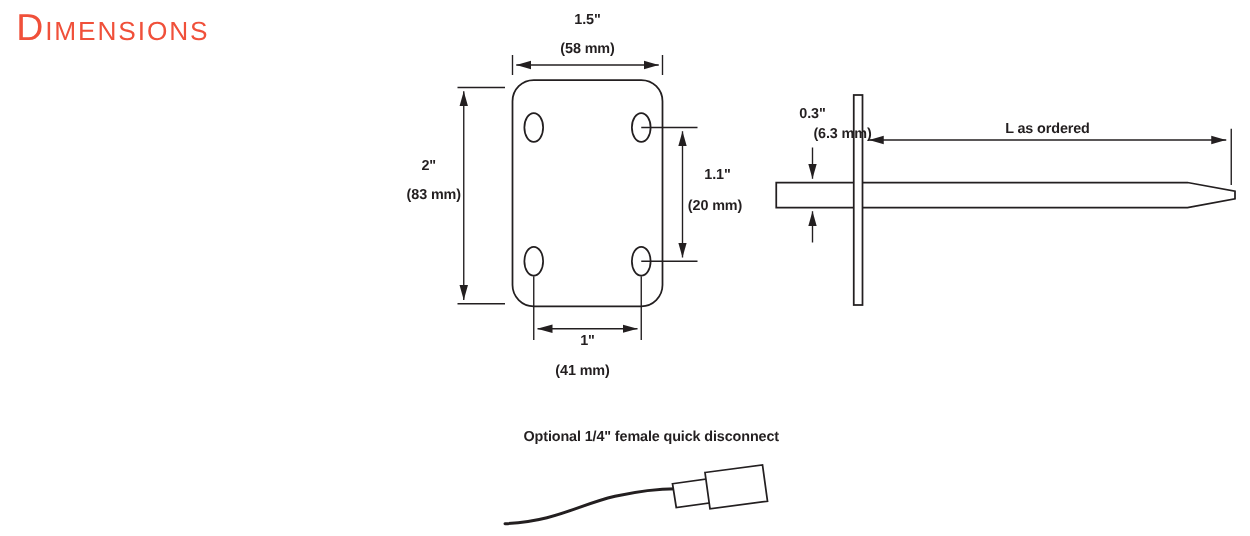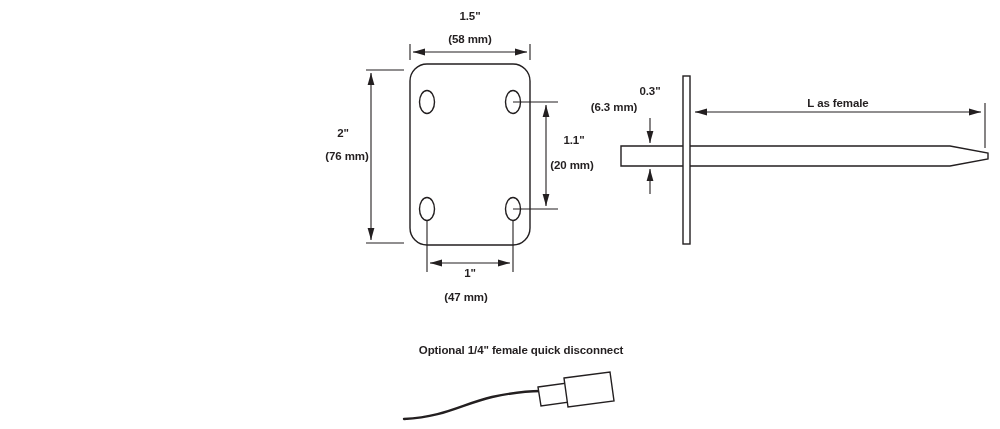--- a/index.html
+++ b/index.html
@@ -81,33 +81,34 @@
       <path d="M985,103 V148" class="dim"></path>
     </g>
 
     <g>
       <path d="M404,419 C445,417 462,404 492,397 C515,392 528,391 541,391" class="wire"></path>
       <path d="M538,387 L567,383 L570,402 L541,406 Z" class="part-filled"></path>
       <path d="M564,378 L610,372 L614,401 L568,407 Z" class="part-filled"></path>
     </g>
   </svg>
 
+  <div class="title">Dimensions</div>
 
   <div class="label" style="left:470px;top:10px">1.5"</div>
   <div class="label" style="left:470px;top:33px">(58 mm)</div>
 
   <div class="label" style="left:343px;top:127px">2"</div>
-  <div class="label" style="left:347px;top:150px">(76 mm)</div>
+  <div class="label" style="left:347px;top:150px">(83 mm)</div>
 
   <div class="label" style="left:574px;top:134px">1.1"</div>
   <div class="label" style="left:572px;top:159px">(20 mm)</div>
 
   <div class="label" style="left:470px;top:267px">1"</div>
-  <div class="label" style="left:466px;top:291px">(47 mm)</div>
+  <div class="label" style="left:466px;top:291px">(41 mm)</div>
 
   <div class="label" style="left:650px;top:85px">0.3"</div>
-  <div class="label" style="left:614px;top:101px">(6.3 mm)</div>
+  <div class="label" style="left:674px;top:101px">(6.3 mm)</div>
 
-  <div class="label" style="left:838px;top:97px">L as female</div>
+  <div class="label" style="left:838px;top:97px">L as ordered</div>
 
   <div class="label" style="left:521px;top:344px">Optional 1/4" female quick disconnect</div>
 
 </div>
 
 </body></html>

